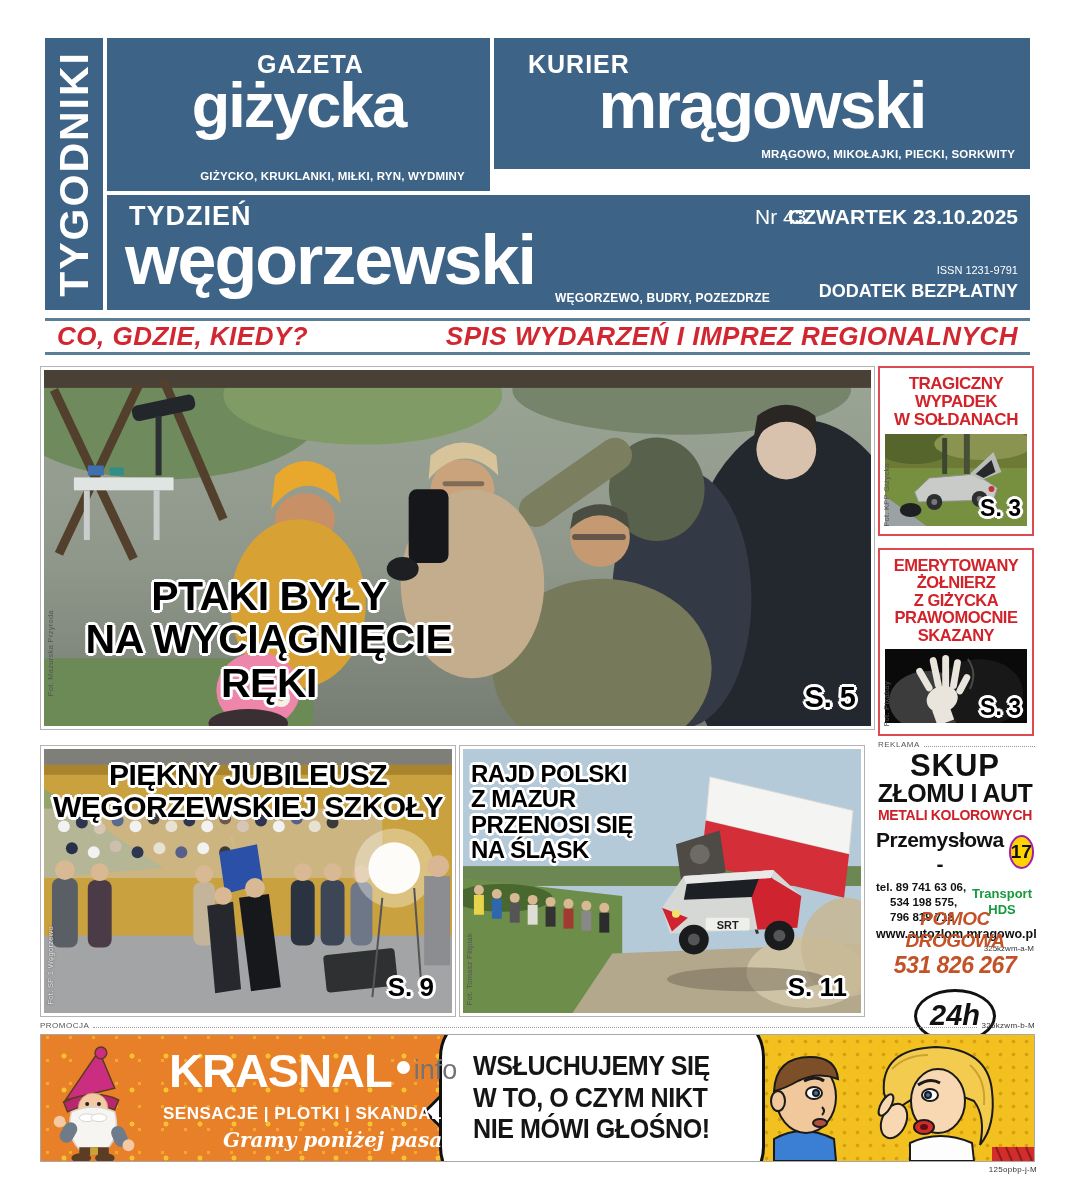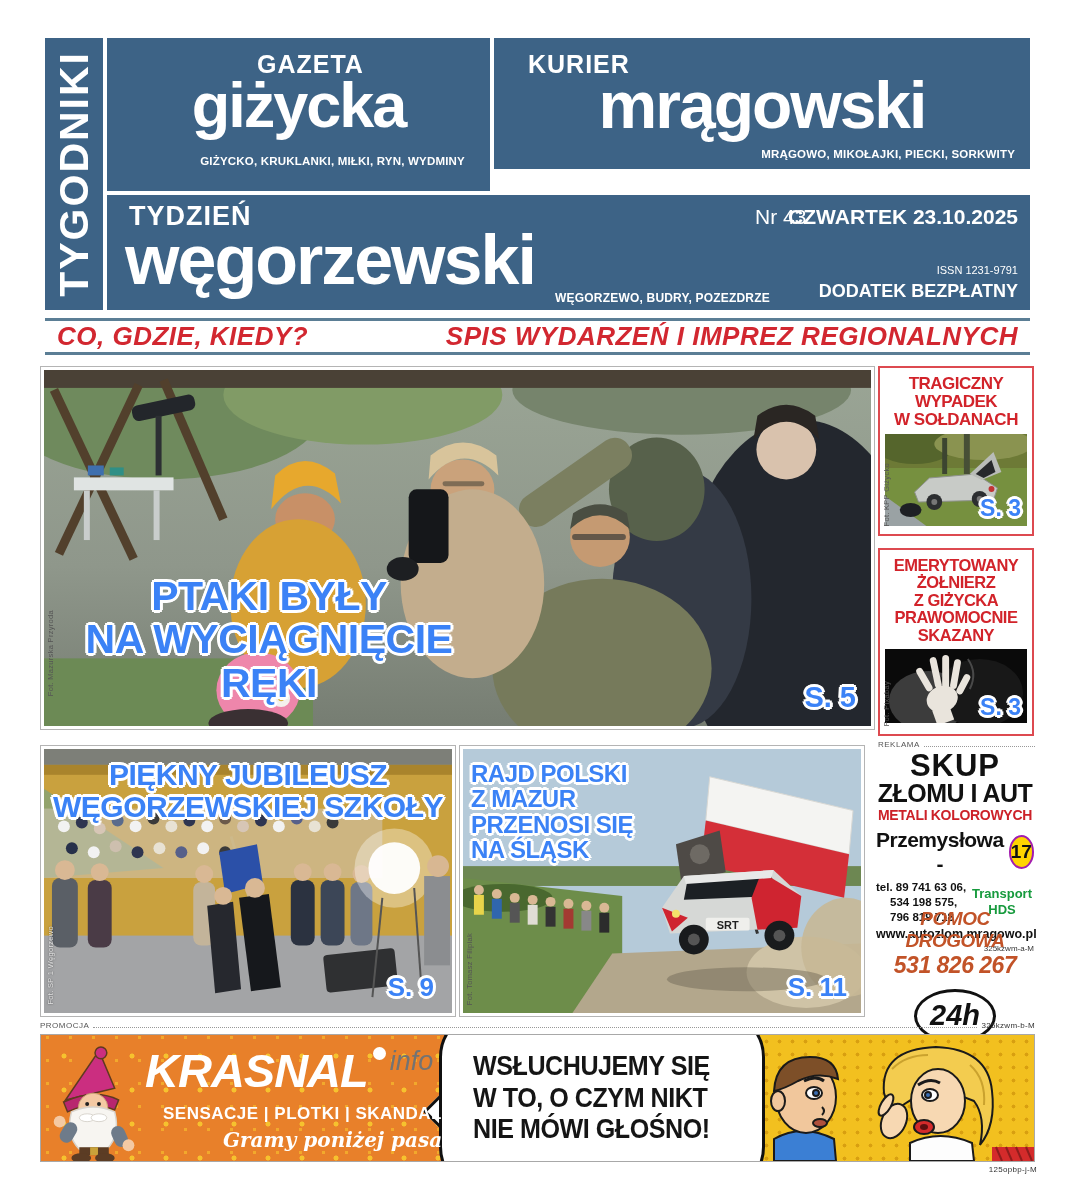--- a/index.html
+++ b/index.html
@@ -19,21 +19,21 @@
   
   .strip{left:45px;top:318px;width:985px;height:37px;background:#fff;
          border-top:3px solid #5b7e95;border-bottom:3px solid #5b7e95;
          display:flex;justify-content:space-between;align-items:center;padding:0 12px;box-sizing:border-box;}
   .strip span{font-style:italic;font-weight:700;font-size:26px;color:#d22730;letter-spacing:.5px;}
   
   .photo-frame{background:#fff;border:1px solid #b4b4b4;padding:3px;box-sizing:border-box;}
   .photo-frame .ph{position:relative;width:100%;height:100%;overflow:hidden;}
   .photo-frame svg{display:block;width:100%;height:100%;}
   
-  .otl{color:#3b82f6;font-weight:900;
+  .otl{color:#000000;font-weight:900;
        text-shadow:-2px -2px 0 #fff,2px -2px 0 #fff,-2px 2px 0 #fff,2px 2px 0 #fff,
        -3px 0 0 #fff,3px 0 0 #fff,0 -3px 0 #fff,0 3px 0 #fff;}
   .hl{display:block;line-height:1.06;letter-spacing:-.5px;}
   .credit-v{position:absolute;left:2px;bottom:8px;writing-mode:vertical-rl;transform:rotate(180deg);
             font-size:7.5px;color:#555;letter-spacing:.3px;z-index:5;}
   .credit-v.light{color:#e3e3e3;text-shadow:0 0 2px rgba(0,0,0,.6);}
   
   .red-box{background:#fff;border:2px solid #dd4a50;box-sizing:border-box;text-align:center;}
   .rb-h{color:#d2232a;font-weight:800;font-size:17px;line-height:1.12;padding-top:7px;letter-spacing:-.3px;}
   .rb-photo{position:relative;margin:5px;overflow:hidden;}
@@ -62,21 +62,21 @@
   .pomoc .p{font-size:23px;font-weight:900;font-style:italic;letter-spacing:-.5px;}
   .pomoc .badge{display:inline-block;margin-top:10px;width:76px;height:48px;border:3px solid #111;
                 border-radius:50%;color:#111;font-size:29px;font-weight:800;font-style:italic;line-height:46px;}
   
   .banner{left:40px;top:1034px;width:995px;height:128px;border:1px solid #a8a8a8;overflow:hidden;box-sizing:border-box;}
   .orange-zone{position:absolute;left:0;top:0;width:425px;height:100%;background-color:#e8802a;
       background-image:radial-gradient(#f6c22e 2.2px,transparent 2.8px),radial-gradient(#f2a92c 1.5px,transparent 2px);
       background-size:34px 34px,23px 23px;background-position:6px 4px,18px 14px;}
   .pop-zone{position:absolute;right:0;top:0;width:300px;height:100%;background-color:#f2c01f;
       background-image:radial-gradient(#d89f10 1.7px,transparent 2.2px);background-size:13px 13px;}
-  .brand-row{position:absolute;left:104px;top:12px;display:flex;align-items:flex-start;z-index:4;font-style:italic;}
+  .brand-row{position:absolute;left:128px;top:12px;display:flex;align-items:center;z-index:4;}
   .brand{font-size:47px;font-weight:900;color:#fff;letter-spacing:-1px;line-height:1;}
   .brand-dot{width:13px;height:13px;border-radius:50%;background:#fff;margin:0 4px 6px 5px;}
   .brand-suffix{font-size:27px;font-weight:500;color:#737373;line-height:1.1;}
   .tagline{position:absolute;left:122px;top:69px;color:#fff;font-size:17px;font-weight:700;letter-spacing:.5px;z-index:4;}
   .slogan{position:absolute;left:182px;top:93px;color:#fff;font-size:20px;font-weight:700;font-style:italic;
           font-family:"DejaVu Serif",serif;z-index:4;}
   .bubble{position:absolute;left:398px;top:-24px;width:320px;height:176px;background:#fff;
           border:3px solid #101010;border-radius:46px;z-index:2;}
   .bubble-tail{position:absolute;left:388px;top:62px;width:26px;height:26px;background:#fff;
           border-left:3px solid #101010;border-bottom:3px solid #101010;transform:rotate(45deg);z-index:1;}
@@ -90,21 +90,21 @@
 <div class="page">
 
   <header>
     <div class="abs blue vbar">
       <span>TYGODNIKI</span>
     </div>
 
     <div class="abs blue blk-gazeta">
       <div class="abs mh-kicker" style="left:150px;top:12px;">GAZETA</div>
       <div class="abs mh-title" style="left:0;top:36px;width:100%;text-align:center;font-size:63px;">giżycka</div>
-      <div class="abs cov" style="right:25px;bottom:24px;">GIŻYCKO, KRUKLANKI, MIŁKI, RYN, WYDMINY</div>
+      <div class="abs cov" style="right:25px;bottom:9px;">GIŻYCKO, KRUKLANKI, MIŁKI, RYN, WYDMINY</div>
     </div>
 
     <div class="abs blue blk-kurier">
       <div class="abs mh-kicker" style="left:34px;top:12px;">KURIER</div>
       <div class="abs mh-title" style="left:0;top:34px;width:100%;text-align:center;font-size:66px;">mrągowski</div>
       <div class="abs cov" style="right:15px;bottom:9px;">MRĄGOWO, MIKOŁAJKI, PIECKI, SORKWITY</div>
     </div>
 
     <div class="abs blue blk-wegorz">
       <div class="abs mh-kicker" style="left:22px;top:6px;font-size:27px;">TYDZIEŃ</div>

